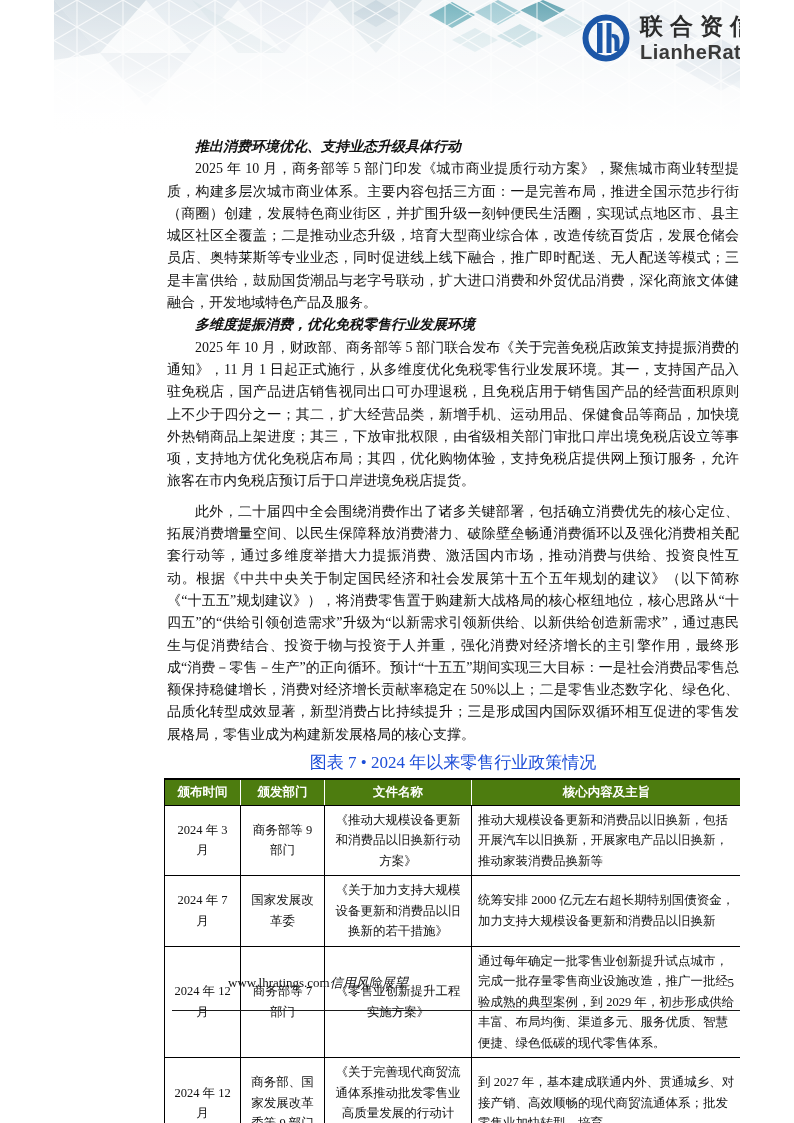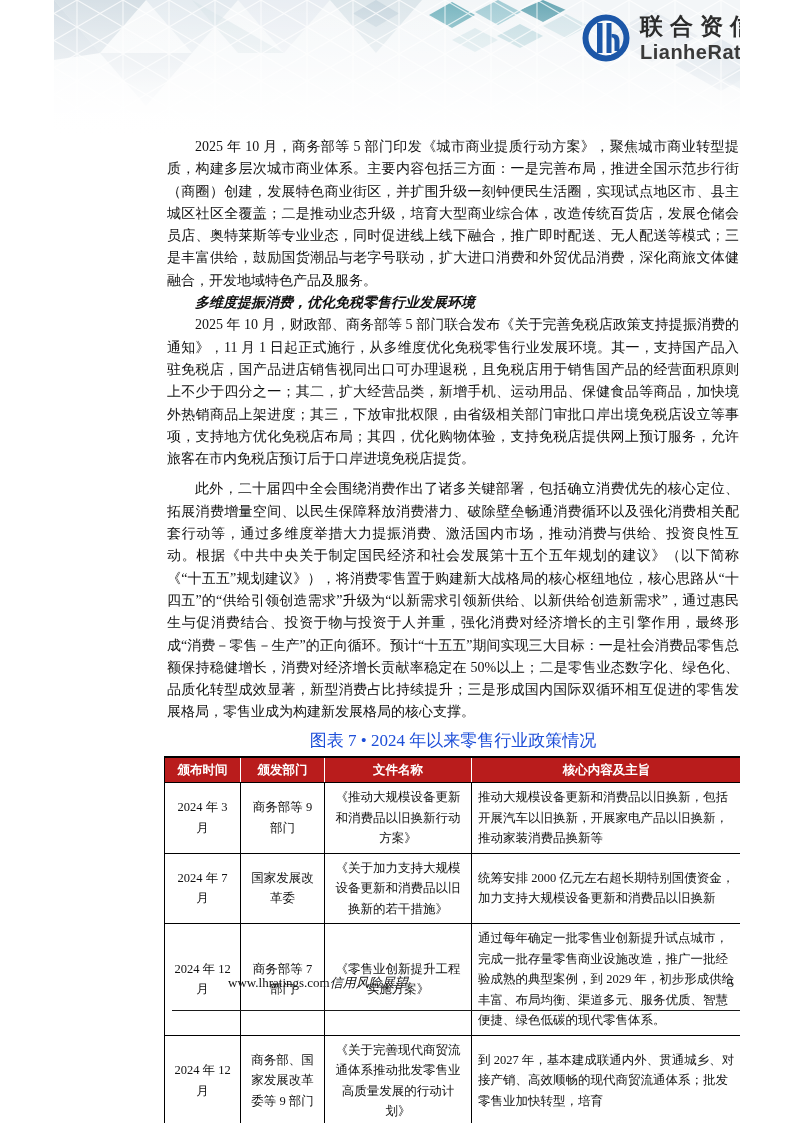--- a/index.html
+++ b/index.html
@@ -48,21 +48,21 @@
   table.policy{
     width:577px;margin-left:-3px;
     border-collapse:collapse;table-layout:fixed;
     font-size:12.5px;line-height:20.5px;
   }
   table.policy col.c1{width:76px;}
   table.policy col.c2{width:84px;}
   table.policy col.c3{width:147px;}
   table.policy col.c4{width:270px;}
   table.policy th{
-    background:#b91c1c;color:#ffffff;font-weight:bold;
+    background:#4d7c0f;color:#ffffff;font-weight:bold;
     border:1px solid #ffffff;border-top:2px solid #000;border-bottom:1px solid #000;
     padding:2px 3px;text-align:center;font-size:12.5px;
   }
   table.policy th:first-child{border-left:1px solid #000;}
   table.policy th:last-child{border-right:1px solid #000;}
   table.policy td{
     border:1px solid #000;
     padding:4px 6px;vertical-align:middle;text-align:center;
   }
   table.policy td.core{text-align:left;}
@@ -143,20 +143,21 @@
       </svg>
       <div class="logo-text">
         <span class="logo-cn">联合资信</span>
         <span class="logo-en">LianheRatings</span>
       </div>
     </div>
   </div>
 
   <div class="content">
 
+    <p class="sec-heading">推出消费环境优化、支持业态升级具体行动</p>
     <p class="para">2025 年 10 月，商务部等 5 部门印发《城市商业提质行动方案》，聚焦城市商业转型提质，构建多层次城市商业体系。主要内容包括三方面：一是完善布局，推进全国示范步行街（商圈）创建，发展特色商业街区，并扩围升级一刻钟便民生活圈，实现试点地区市、县主城区社区全覆盖；二是推动业态升级，培育大型商业综合体，改造传统百货店，发展仓储会员店、奥特莱斯等专业业态，同时促进线上线下融合，推广即时配送、无人配送等模式；三是丰富供给，鼓励国货潮品与老字号联动，扩大进口消费和外贸优品消费，深化商旅文体健融合，开发地域特色产品及服务。</p>
 
     <p class="sec-heading">多维度提振消费，优化免税零售行业发展环境</p>
     <p class="para">2025 年 10 月，财政部、商务部等 5 部门联合发布《关于完善免税店政策支持提振消费的通知》，11 月 1 日起正式施行，从多维度优化免税零售行业发展环境。其一，支持国产品入驻免税店，国产品进店销售视同出口可办理退税，且免税店用于销售国产品的经营面积原则上不少于四分之一；其二，扩大经营品类，新增手机、运动用品、保健食品等商品，加快境外热销商品上架进度；其三，下放审批权限，由省级相关部门审批口岸出境免税店设立等事项，支持地方优化免税店布局；其四，优化购物体验，支持免税店提供网上预订服务，允许旅客在市内免税店预订后于口岸进境免税店提货。</p>
     <p class="para gap">此外，二十届四中全会围绕消费作出了诸多关键部署，包括确立消费优先的核心定位、拓展消费增量空间、以民生保障释放消费潜力、破除壁垒畅通消费循环以及强化消费相关配套行动等，通过多维度举措大力提振消费、激活国内市场，推动消费与供给、投资良性互动。根据《中共中央关于制定国民经济和社会发展第十五个五年规划的建议》（以下简称《“十五五”规划建议》），将消费零售置于购建新大战格局的核心枢纽地位，核心思路从“十四五”的“供给引领创造需求”升级为“以新需求引领新供给、以新供给创造新需求”，通过惠民生与促消费结合、投资于物与投资于人并重，强化消费对经济增长的主引擎作用，最终形成“消费－零售－生产”的正向循环。预计“十五五”期间实现三大目标：一是社会消费品零售总额保持稳健增长，消费对经济增长贡献率稳定在 50%以上；二是零售业态数字化、绿色化、品质化转型成效显著，新型消费占比持续提升；三是形成国内国际双循环相互促进的零售发展格局，零售业成为构建新发展格局的核心支撑。</p>
 
     <p class="chart-title">图表 7 • 2024 年以来零售行业政策情况</p>
 
     <table class="policy">
       <colgroup>

